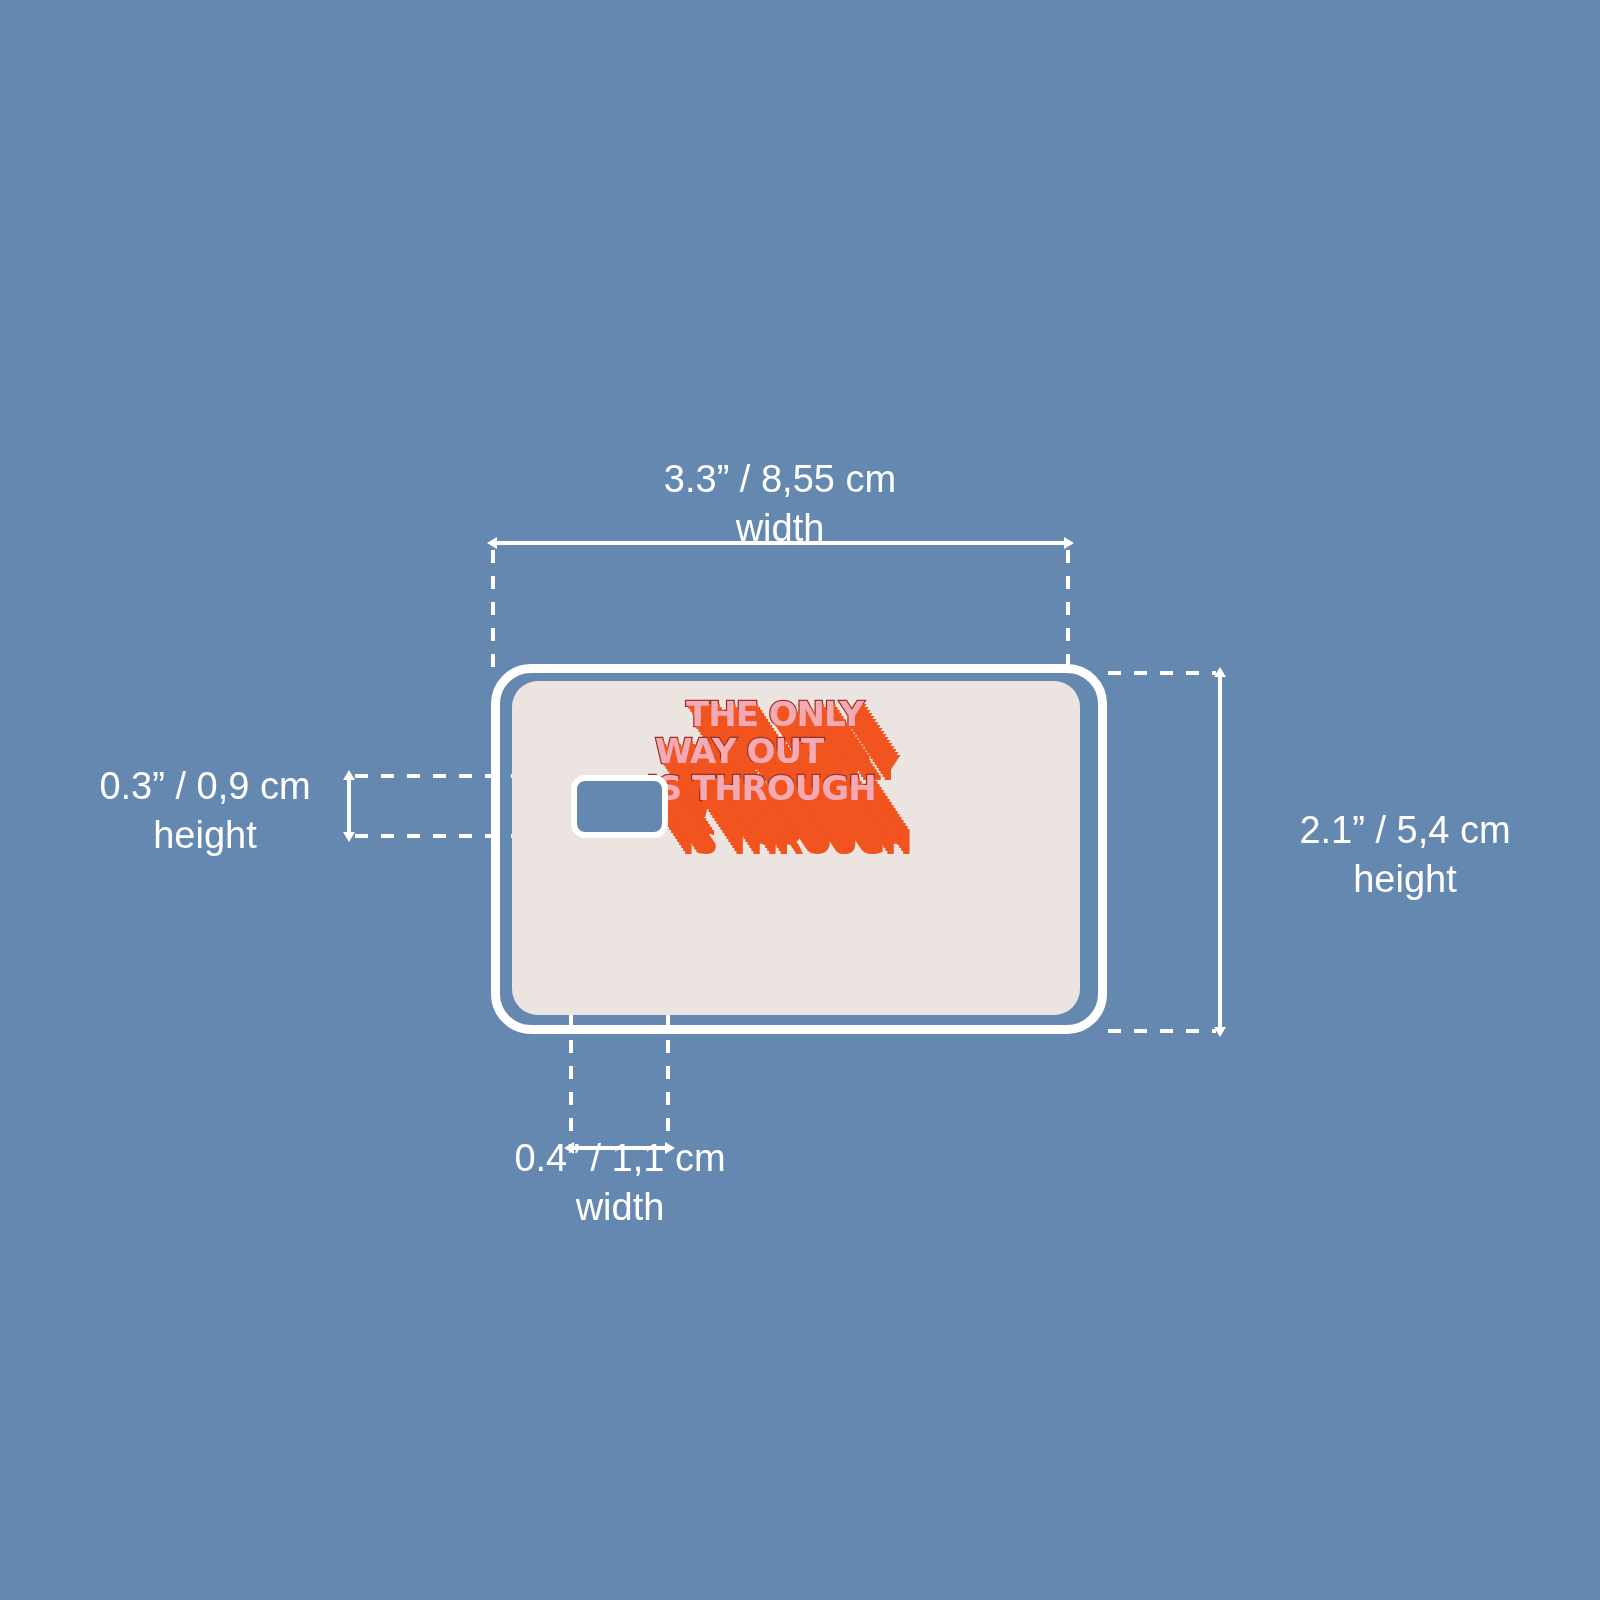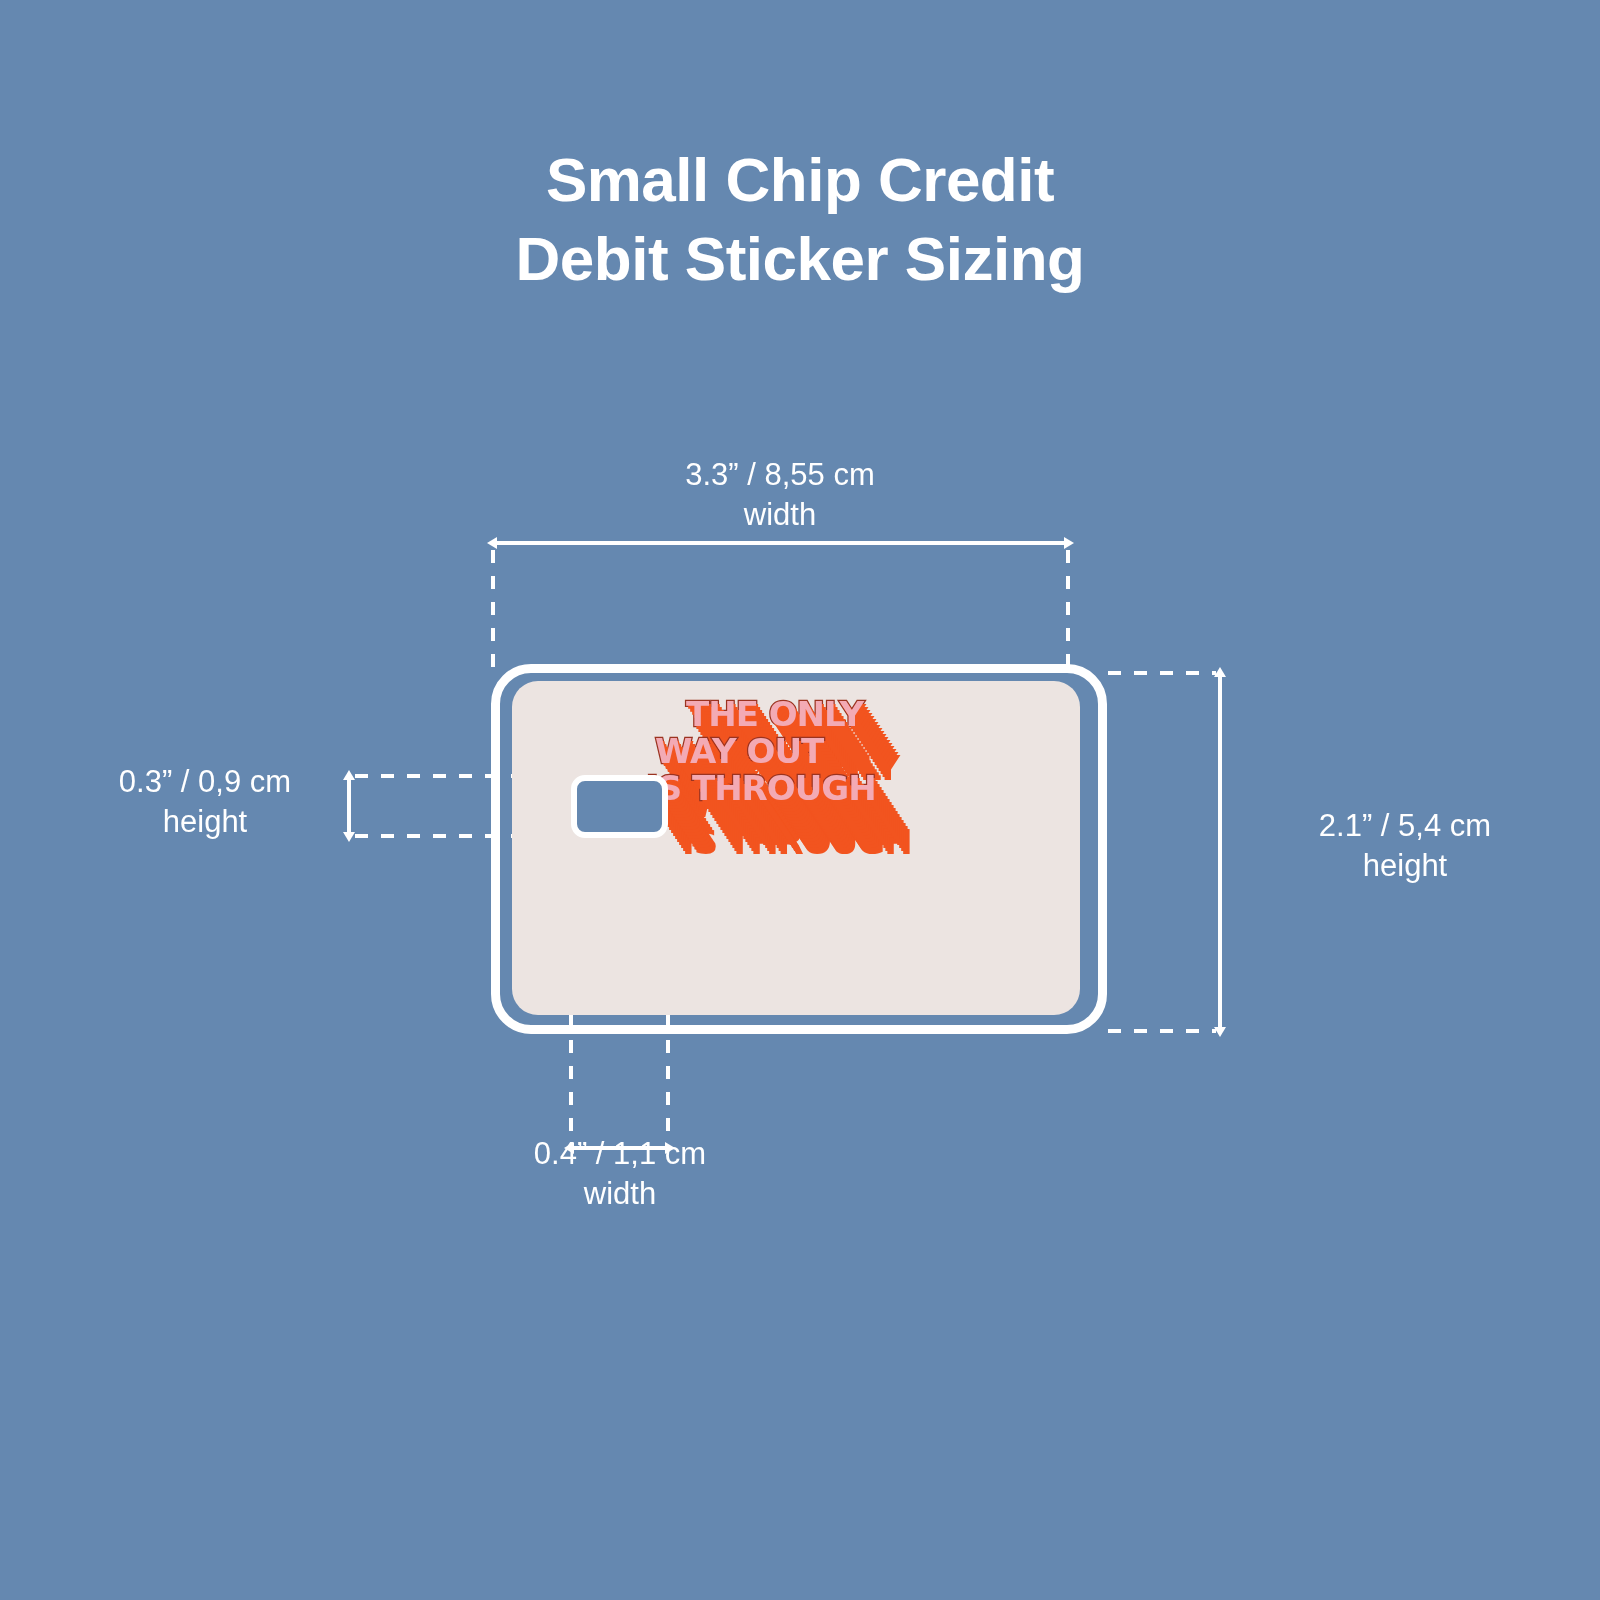--- a/index.html
+++ b/index.html
@@ -109,37 +109,35 @@
       36px 54px 0 #f2541f;
   }
   .art-l1 { left: 40px;  top: 8px;  }
   .art-l2 { left: 9px;  top: 45px; }
   .art-l3 { left: 0px;   top: 82px; }
 
   
   .dim-label {
     position: absolute;
     text-align: center;
-    font-size: 31px;
+    font-size: 38px;
     line-height: 1.28;
     color: #ffffff;
     white-space: pre-line;
   }
   .dim-top    { left: 580px;  top: 455px;  width: 400px; }
   .dim-left   { left: 80px;   top: 762px;  width: 250px; }
   .dim-right  { left: 1240px; top: 806px;  width: 330px; text-align: center; }
   .dim-bottom { left: 460px;  top: 1134px; width: 320px; }
 </style>
 </head>
 <body>
 
 <div id="stage">
 
-  <div class="title">Small Chip Credit
-Debit Sticker Sizing</div>
 
   <svg id="overlay" viewBox="0 0 1600 1600" width="1600" height="1600" xmlns="http://www.w3.org/2000/svg">
     <defs>
       <marker id="arrL" markerWidth="12" markerHeight="12" refX="10" refY="6" orient="auto" markerUnits="userSpaceOnUse">
         <path d="M10,0 L0,6 L10,12 Z" fill="#ffffff"></path>
       </marker>
       <marker id="arrR" markerWidth="12" markerHeight="12" refX="2" refY="6" orient="auto" markerUnits="userSpaceOnUse">
         <path d="M2,0 L12,6 L2,12 Z" fill="#ffffff"></path>
       </marker>
     </defs>

